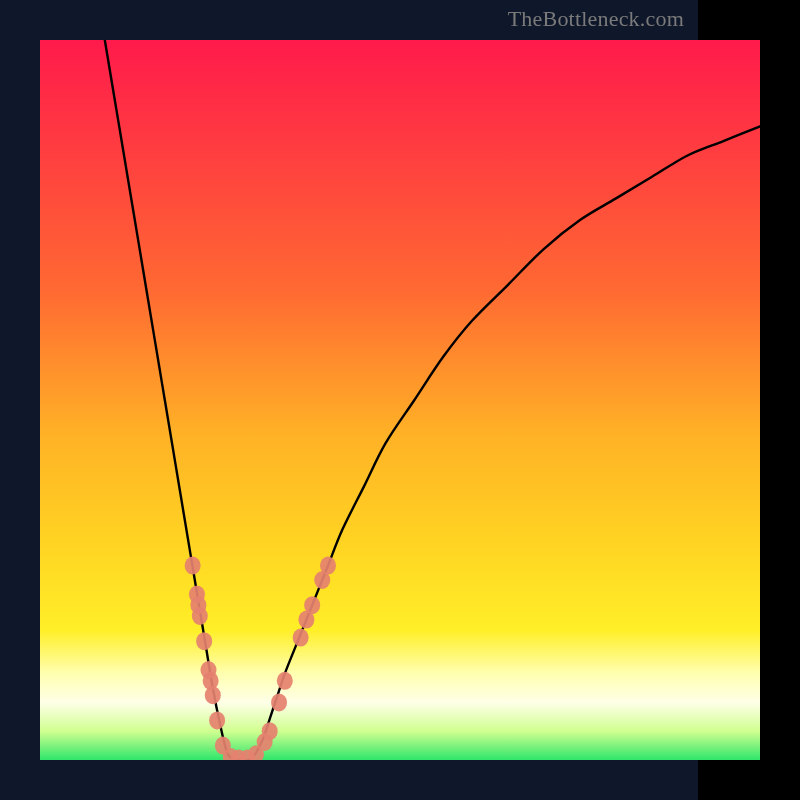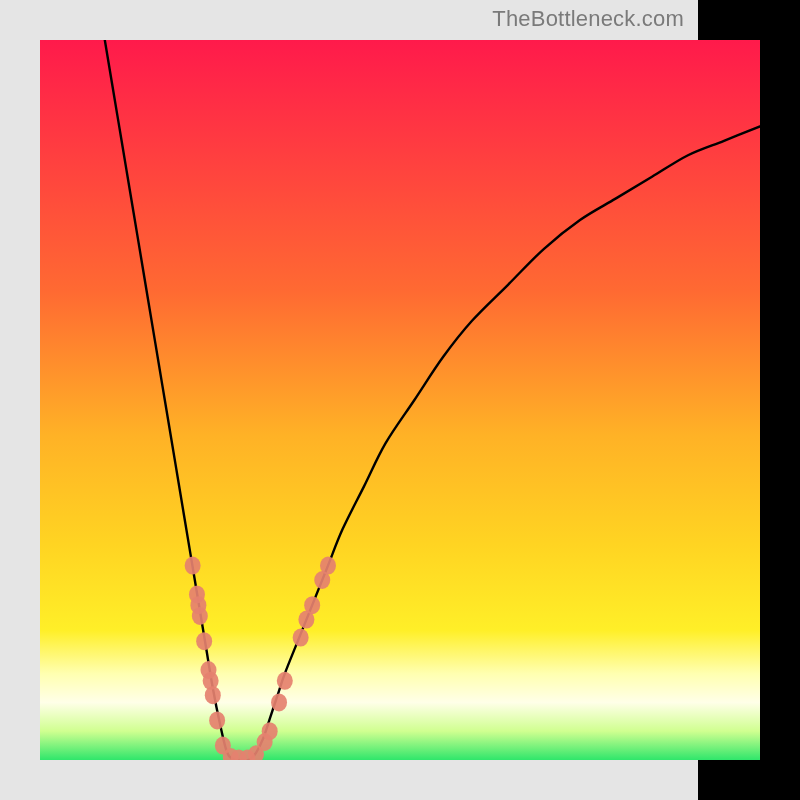--- a/index.html
+++ b/index.html
@@ -10,21 +10,22 @@
     background: #000;
     overflow: hidden;
     font-family: Arial, Helvetica, sans-serif;
   }
   .frame {
     position: absolute;
     left: 0;
     top: 0;
     width: 698px;
     height: 800px;
-    background: #e5e5e5;
+    background: #0f172a;
+    font-family: Liberation Serif, serif;
   }
   .plot {
     position: absolute;
     left: 40px;
     top: 40px;
     width: 720px;
     height: 720px;
     overflow: hidden;
   }
   .gradient {

